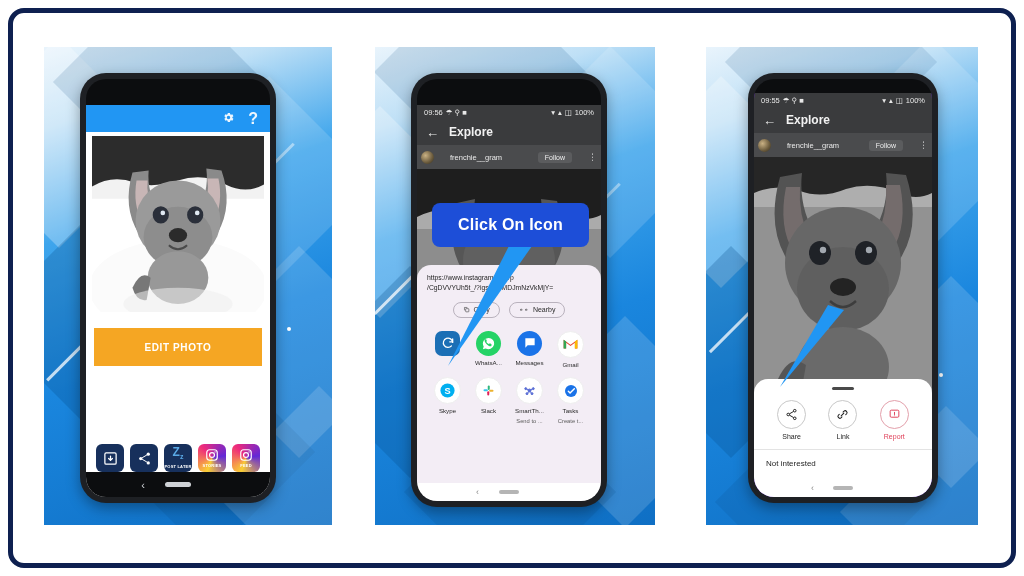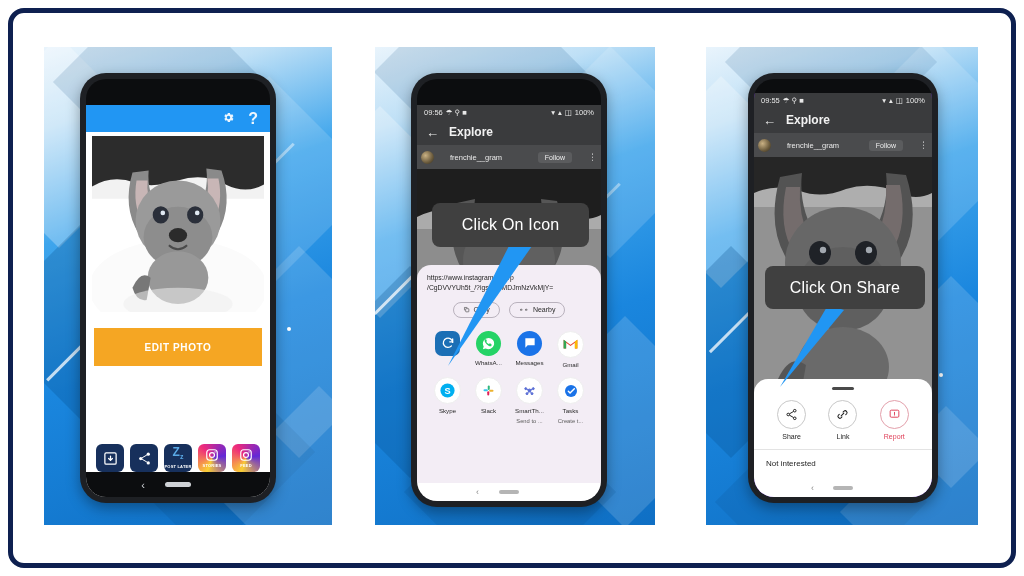--- a/index.html
+++ b/index.html
@@ -101,23 +101,23 @@
   .actcell{display:flex;flex-direction:column;align-items:center;gap:4px;}
   .actcircle{width:27px;height:27px;border-radius:50%;border:1px solid #c8c8c8;
     display:flex;align-items:center;justify-content:center;}
   .actcircle.red{border-color:#e3a0ab;}
   .actlbl{font-size:7px;color:#1f1f1f;}
   .actlbl.red{color:#e0435c;}
   .divider3{height:1px;background:#e3e3e3;}
   .notint{font-size:8px;color:#1f1f1f;padding:9px 12px 11px 12px;}
 
   
-  .callout{position:absolute;background:#404040;border-radius:8px;
+  .callout{position:absolute;background:#1d4ed8;border-radius:8px;
     color:#fff;display:flex;align-items:center;justify-content:center;
-    font-size:16px;font-weight:400;letter-spacing:.2px;z-index:40;}
+    font-size:16px;font-weight:700;letter-spacing:.2px;z-index:40;}
   .cotail{position:absolute;z-index:39;}
   .navlight{position:absolute;left:0;right:0;bottom:0;height:18px;background:#fff;
     display:flex;align-items:center;justify-content:center;}
   .navlight .chev{position:absolute;left:32%;color:#8a8a8a;font-size:9px;}
   .navlight .pill{width:20px;height:4px;border-radius:3px;background:#b5b5b5;}
 </style>
 </head>
 <body>
 
 <div class="stage">
@@ -506,14 +506,13 @@
           <span class="chev">‹</span>
           <span class="pill"></span>
         </div>
       </div>
     </div>
   </div>
 
   <svg class="cotail" style="left:770px;top:305px;width:80px;height:85px;" viewBox="0 0 80 85">
     <path d="M58 0 L74 5 L10 82 Z" fill="#2196F3"></path>
   </svg>
-  <div class="callout" style="left:765px;top:266px;width:160px;height:43px;">Click On Share</div>
 </div>
 
 </body></html>

